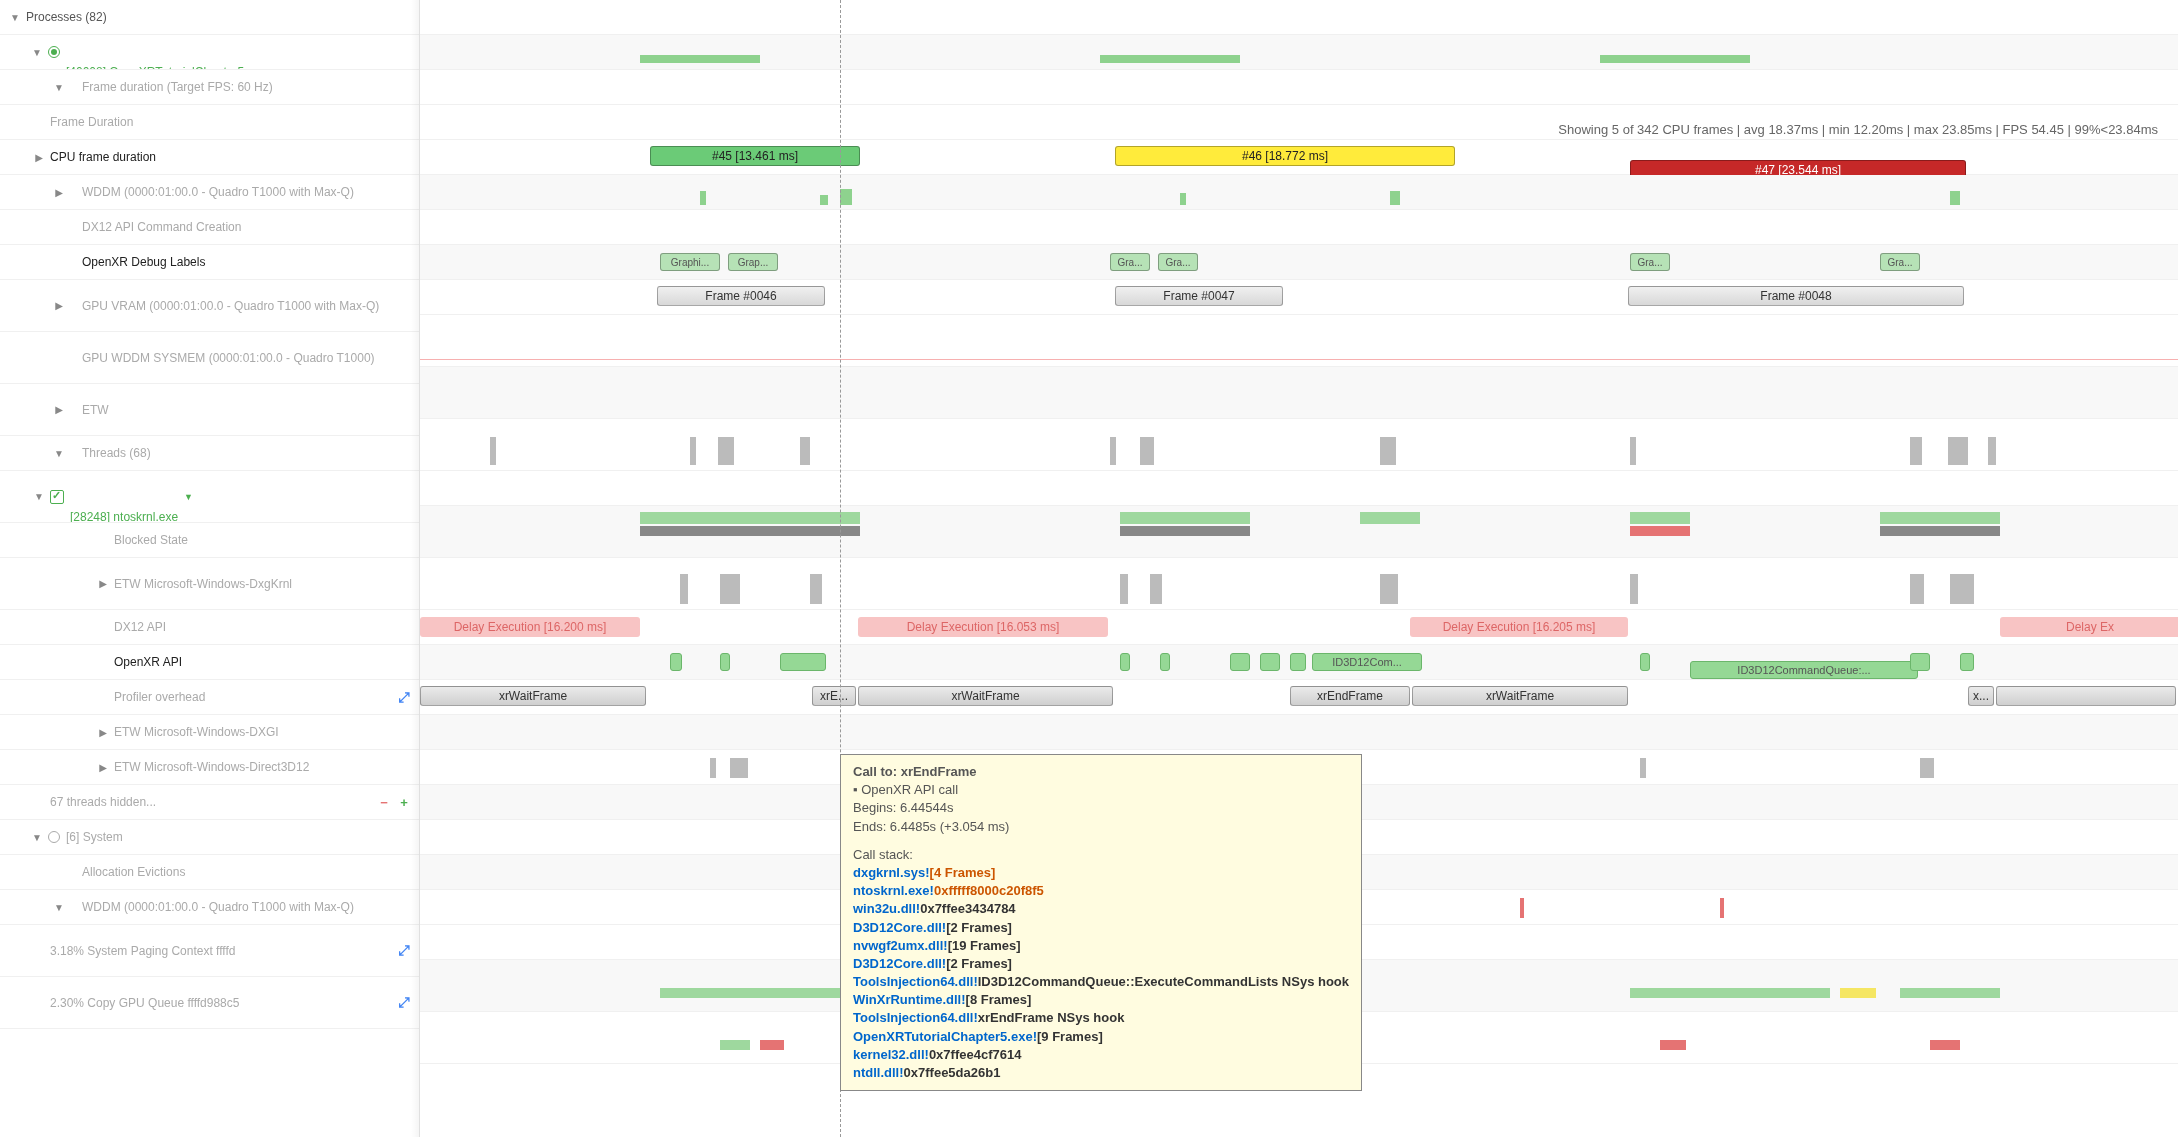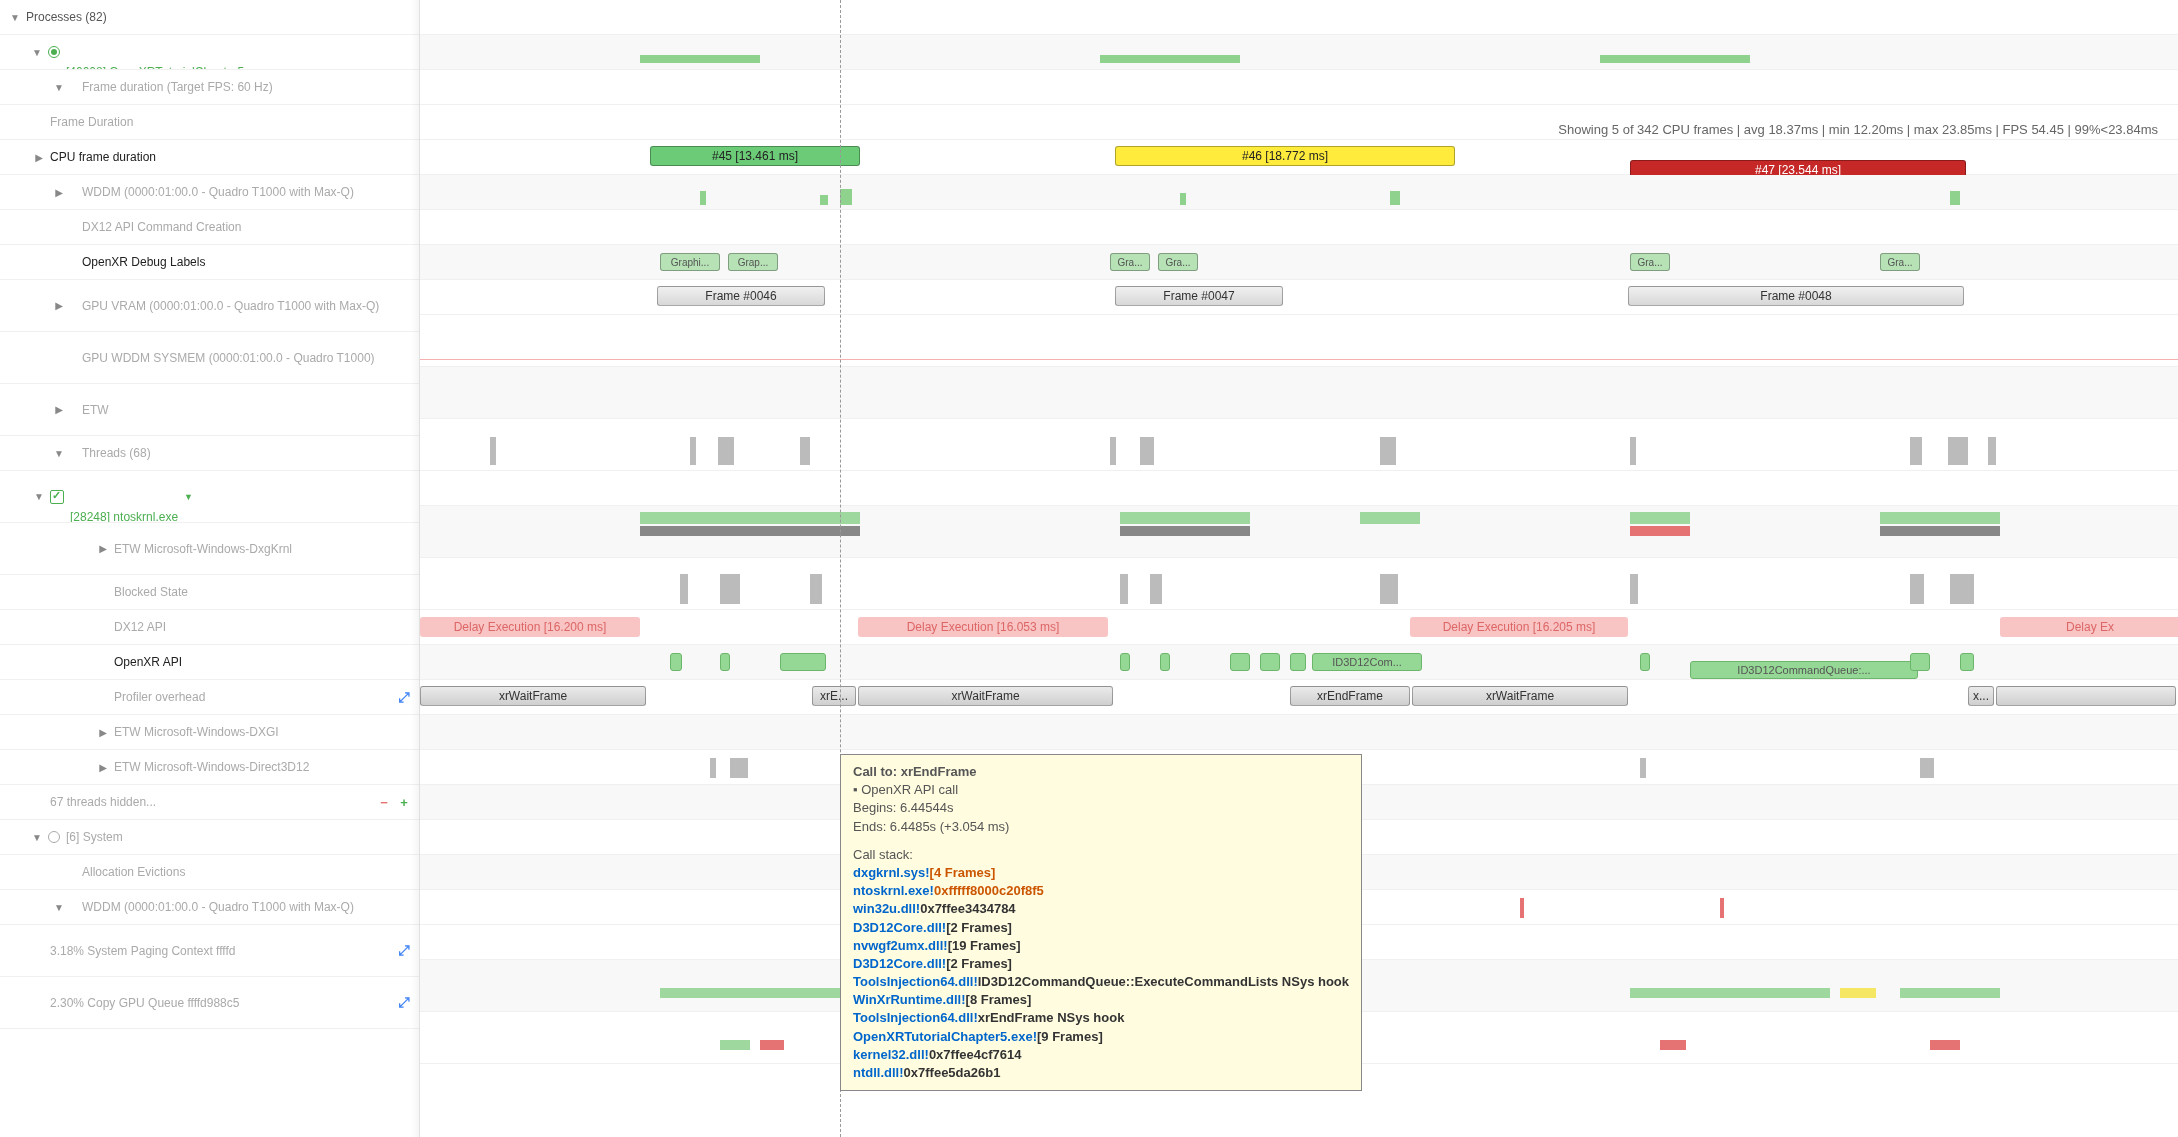--- a/index.html
+++ b/index.html
@@ -121,27 +121,27 @@
       <span class="caret"></span>
       <span>Threads (68)</span>
 
     </div>
     <div class="row indent-3 tall">
       <span class="caret"></span>
       <span class="checkbox checked"></span>
       <span class="process-name">[28248] ntoskrnl.exe</span>
       <span class="dropdown-caret">▼</span>
     </div>
+    <div class="row indent-4 dim">
+      <span class="caret empty"></span>
+      <span>Blocked State</span>
+    </div>
     <div class="row indent-4 dim tall">
       <span class="caret right"></span>
       <span>ETW Microsoft-Windows-DxgKrnl</span>
-    </div>
-    <div class="row indent-4 dim">
-      <span class="caret empty"></span>
-      <span>Blocked State</span>
     </div>
     <div class="row indent-4 dim">
       <span class="caret empty"></span>
       <span>DX12 API</span>
     </div>
     <div class="row indent-4 selected">
       <span class="caret empty"></span>
       <span>OpenXR API</span>
     </div>
     <div class="row indent-4 dim">

